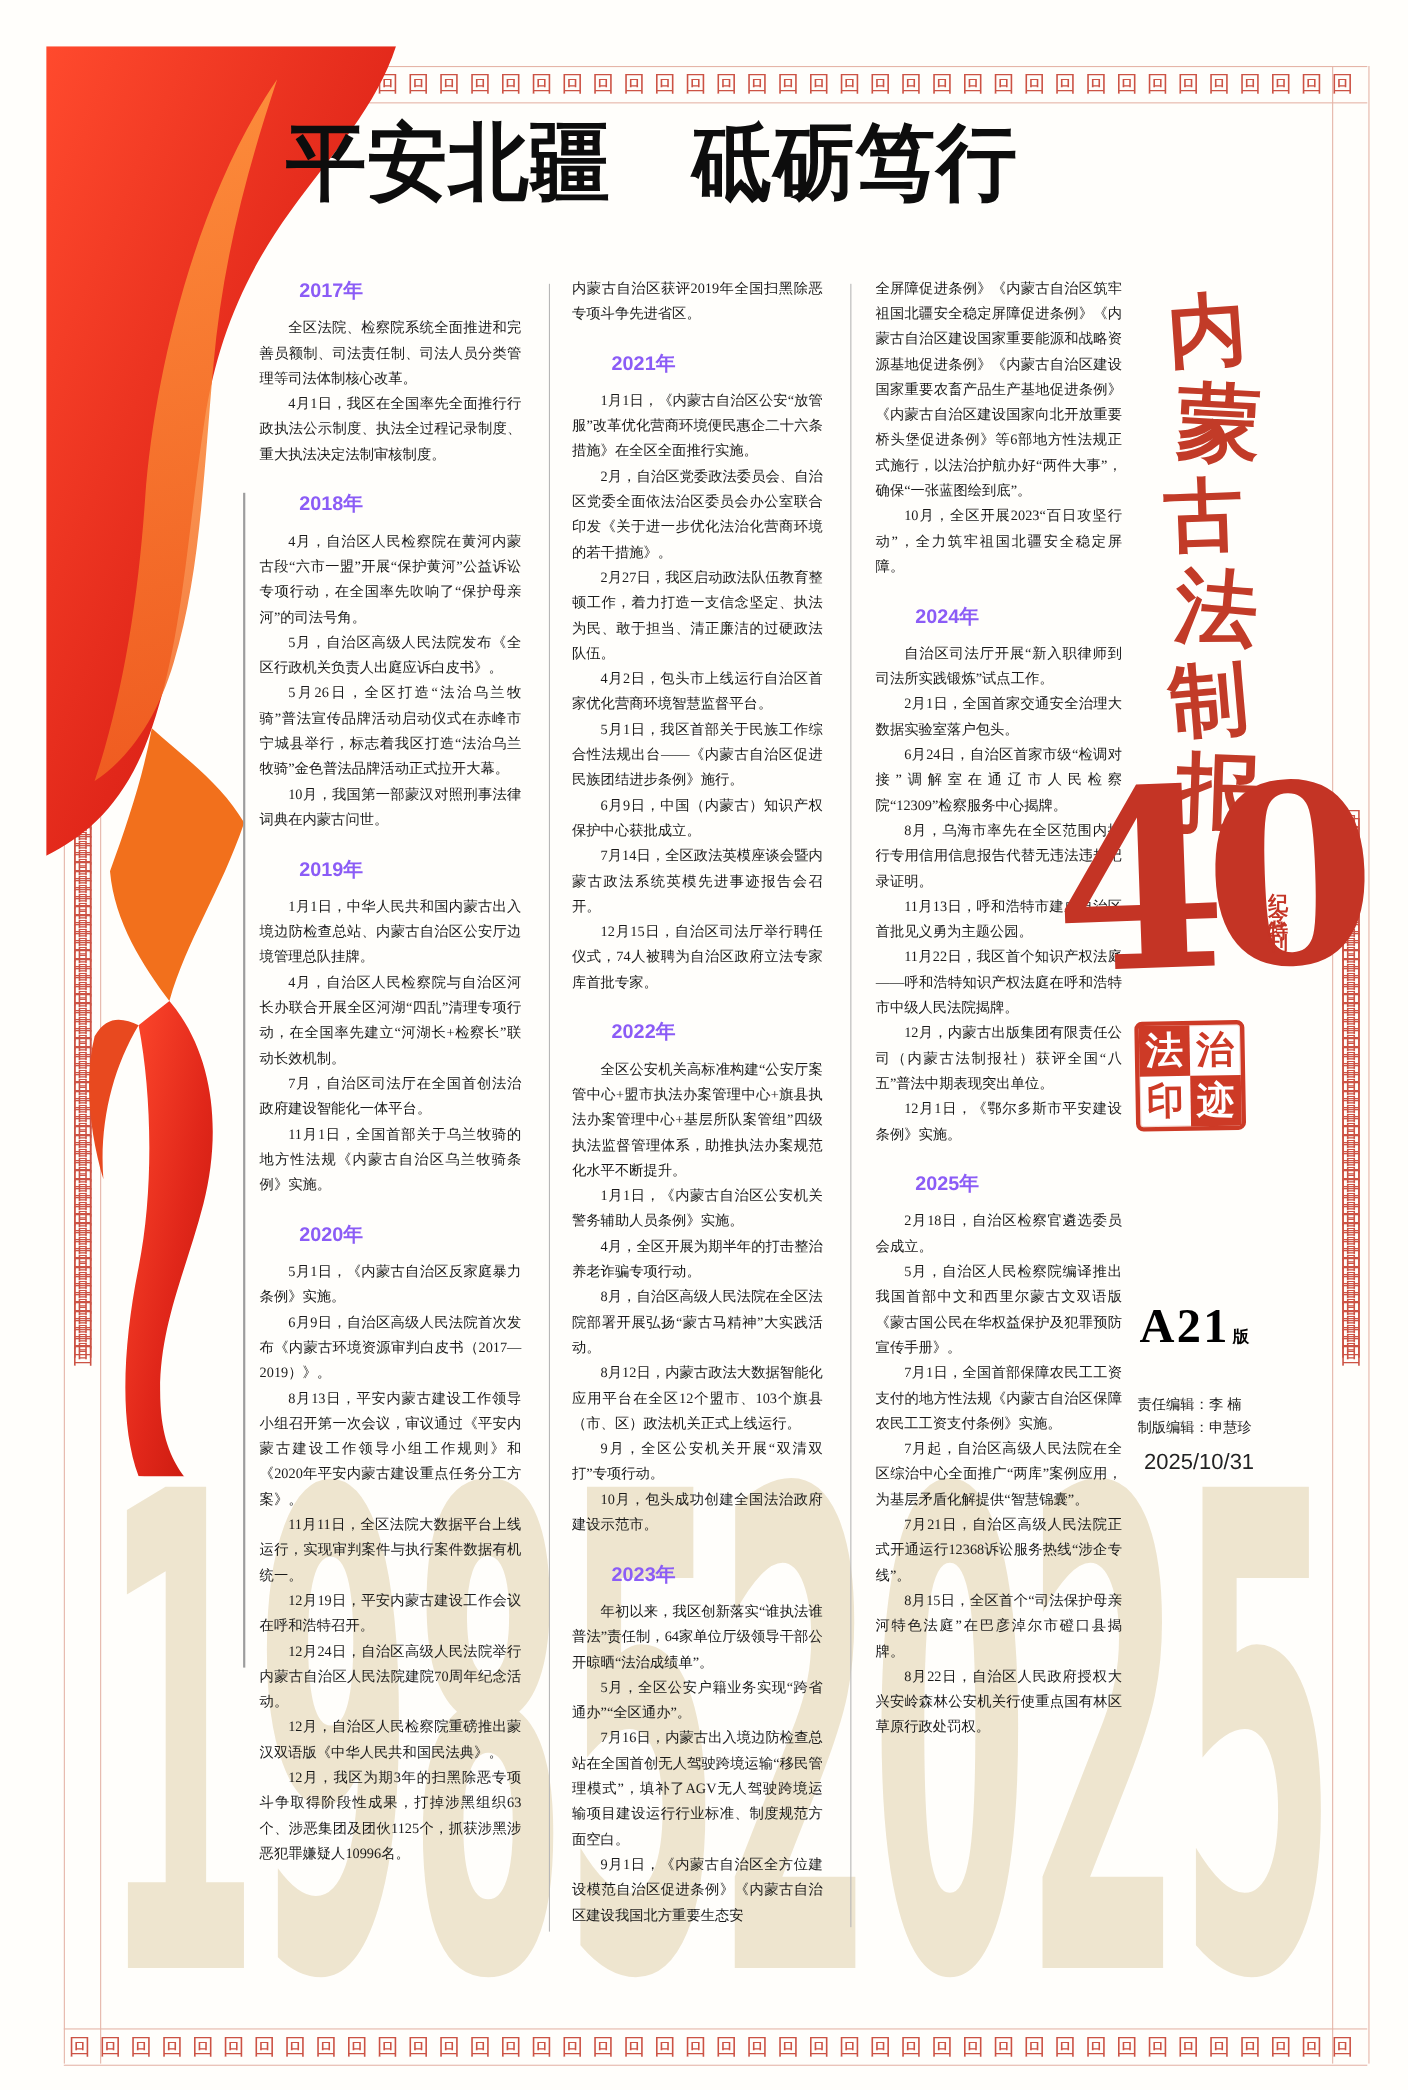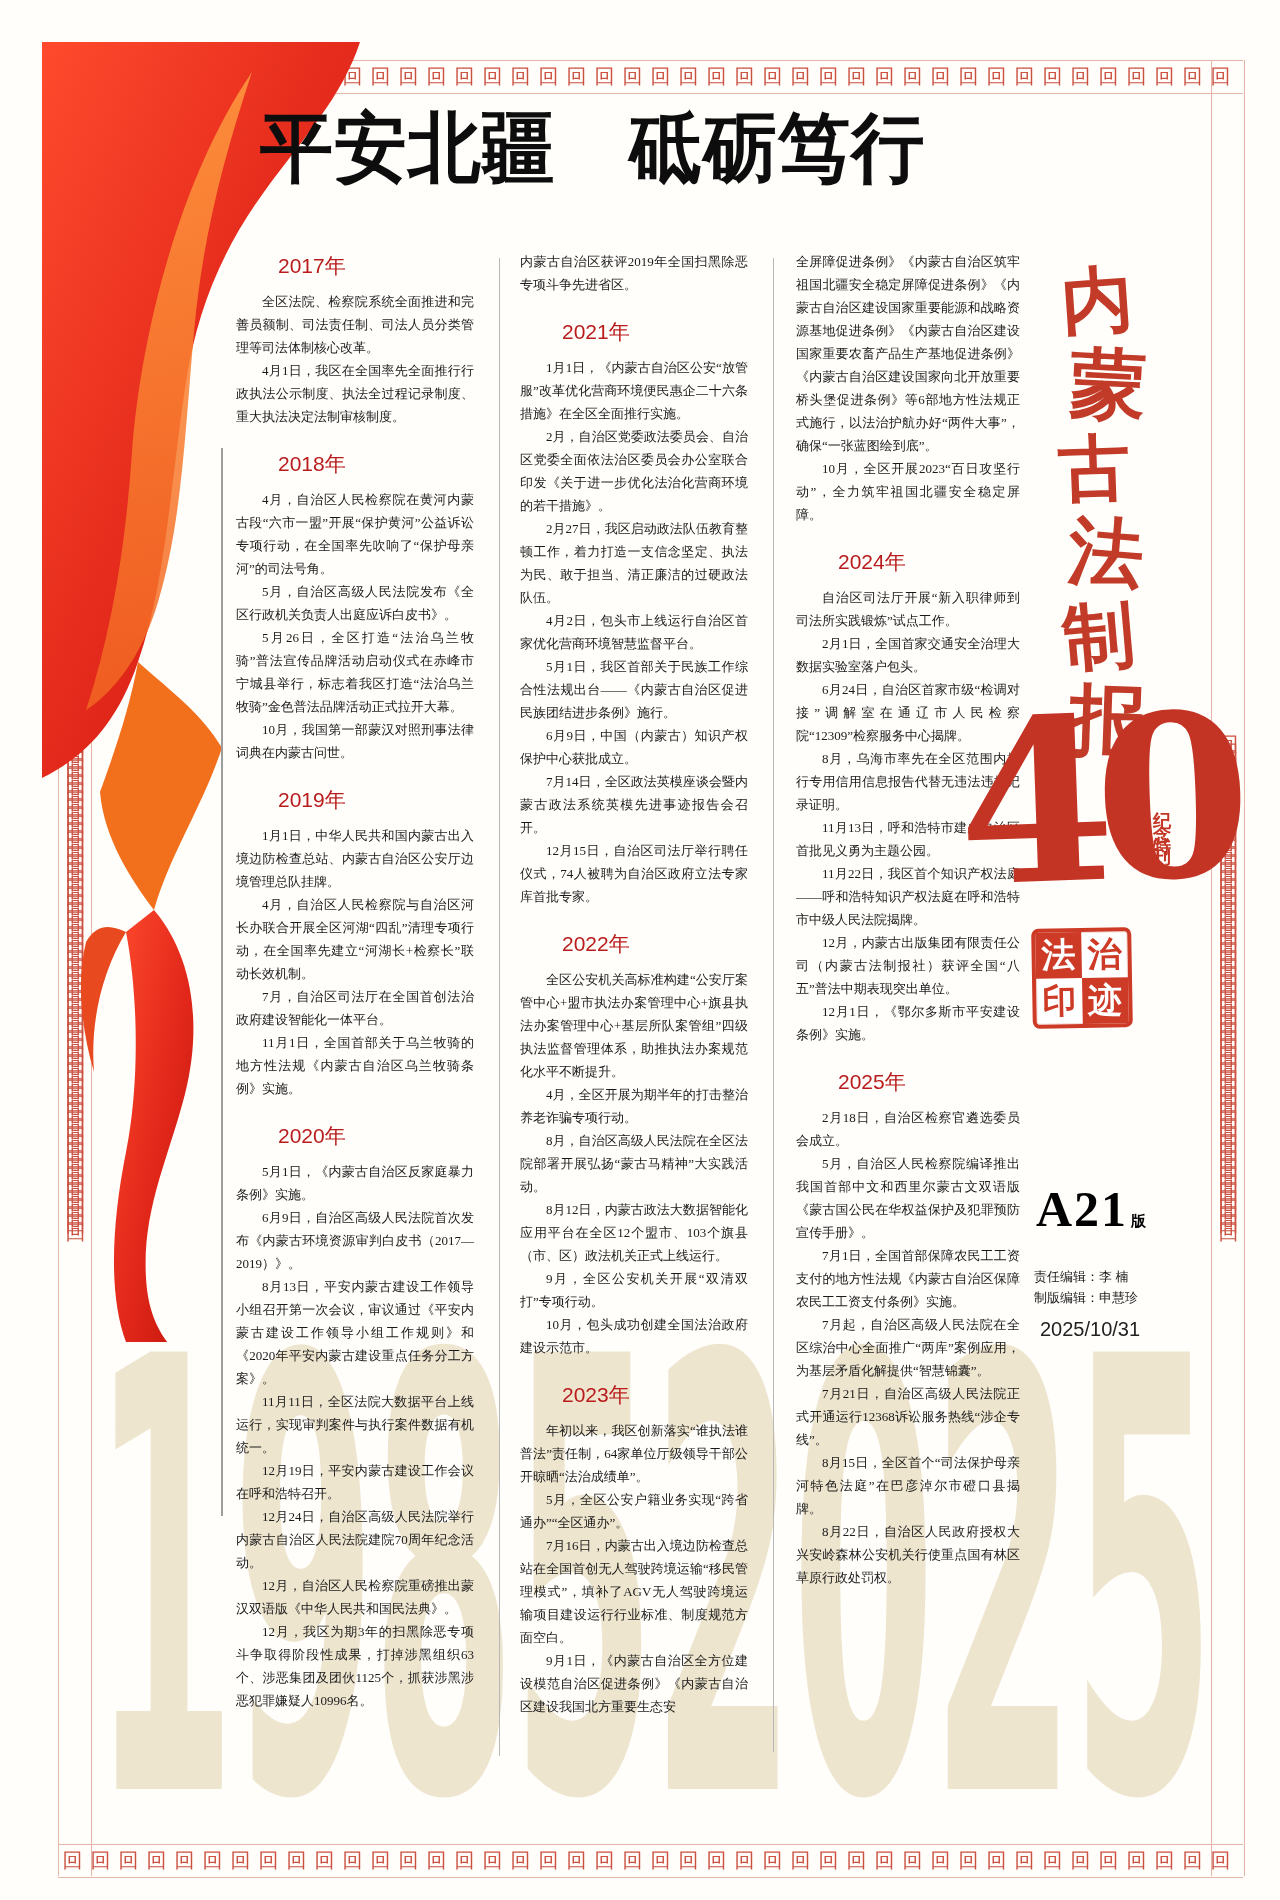--- a/index.html
+++ b/index.html
@@ -32,21 +32,21 @@
             transform-origin:left top;}
 
   
   .col{position:absolute;top:250px;z-index:3;}
   .col1{left:236px;width:238px;}
   .col2{left:520px;width:228px;height:1548px;overflow:hidden;}
   .col3{left:796px;width:224px;height:1548px;overflow:hidden;}
   .para{margin:0;font-size:13px;line-height:23px;text-align:justify;text-indent:2em;color:#1a1a1a;}
   .para.cont{text-indent:0;}
   .year{margin:22px 0 10px;padding-left:2em;font-family:"Liberation Sans",sans-serif;
-        font-size:21px;font-weight:normal;color:#b91c1c;}
+        font-size:18px;font-weight:bold;color:#8b5cf6;}
   .col .year:first-child{margin-top:2px;}
 
   
   .vline{position:absolute;z-index:2;background:#b7b7b7;width:1px;}
   .vline.d1{left:499px;top:258px;height:1498px;}
   .vline.d2{left:773px;top:258px;height:1494px;}
   .vline.accent{left:221px;top:448px;height:1068px;width:2px;background:#9d9d9d;}
 
   
   .brand{position:absolute;left:1042px;top:258px;width:120px;z-index:3;text-align:center;color:#c23b28;}
@@ -67,21 +67,21 @@
 
   .seal{position:absolute;left:1032px;top:928px;width:92px;height:92px;z-index:3;background:#fff;
         border:4px solid #cd3a26;border-radius:7px;display:grid;grid-template-columns:1fr 1fr;
         transform:rotate(-1deg);box-shadow:0 0 0 1px #f3d9d2 inset;}
   .seal span{display:flex;align-items:center;justify-content:center;font-family:"DejaVu Serif",serif;
              font-weight:bold;font-size:34px;}
   .seal .r{background:#cd3a26;color:#fff;}
   .seal .w{color:#cd3a26;}
 
   .pageno{position:absolute;left:1036px;top:1180px;z-index:3;color:#000;white-space:nowrap;}
-  .pageno .big{font-size:50px;font-weight:bold;letter-spacing:2px;font-family:"Liberation Serif",serif;}
+  .pageno .big{font-size:44px;font-weight:bold;letter-spacing:2px;font-family:"Liberation Serif",serif;}
   .pageno .small{font-size:15px;font-weight:bold;margin-left:3px;font-family:"Liberation Sans",sans-serif;}
 
   .editors{position:absolute;left:1034px;top:1266px;z-index:3;font-family:"Liberation Sans",sans-serif;
            font-size:13px;font-weight:normal;color:#1a1a1a;line-height:21px;white-space:nowrap;}
   .pubdate{position:absolute;left:1040px;top:1318px;z-index:3;font-family:"Liberation Sans",sans-serif;
            font-size:20px;font-weight:normal;color:#222;}
 </style>
 </head>
 <body>
 
@@ -153,20 +153,21 @@
       <p class="para">1月1日，《内蒙古自治区公安“放管服”改革优化营商环境便民惠企二十六条措施》在全区全面推行实施。</p>
       <p class="para">2月，自治区党委政法委员会、自治区党委全面依法治区委员会办公室联合印发《关于进一步优化法治化营商环境的若干措施》。</p>
       <p class="para">2月27日，我区启动政法队伍教育整顿工作，着力打造一支信念坚定、执法为民、敢于担当、清正廉洁的过硬政法队伍。</p>
       <p class="para">4月2日，包头市上线运行自治区首家优化营商环境智慧监督平台。</p>
       <p class="para">5月1日，我区首部关于民族工作综合性法规出台——《内蒙古自治区促进民族团结进步条例》施行。</p>
       <p class="para">6月9日，中国（内蒙古）知识产权保护中心获批成立。</p>
       <p class="para">7月14日，全区政法英模座谈会暨内蒙古政法系统英模先进事迹报告会召开。</p>
       <p class="para">12月15日，自治区司法厅举行聘任仪式，74人被聘为自治区政府立法专家库首批专家。</p>
       <h3 class="year">2022年</h3>
       <p class="para">全区公安机关高标准构建“公安厅案管中心+盟市执法办案管理中心+旗县执法办案管理中心+基层所队案管组”四级执法监督管理体系，助推执法办案规范化水平不断提升。</p>
+      <p class="para">1月1日，《内蒙古自治区公安机关警务辅助人员条例》实施。</p>
       <p class="para">4月，全区开展为期半年的打击整治养老诈骗专项行动。</p>
       <p class="para">8月，自治区高级人民法院在全区法院部署开展弘扬“蒙古马精神”大实践活动。</p>
       <p class="para">8月12日，内蒙古政法大数据智能化应用平台在全区12个盟市、103个旗县（市、区）政法机关正式上线运行。</p>
       <p class="para">9月，全区公安机关开展“双清双打”专项行动。</p>
       <p class="para">10月，包头成功创建全国法治政府建设示范市。</p>
       <h3 class="year">2023年</h3>
       <p class="para">年初以来，我区创新落实“谁执法谁普法”责任制，64家单位厅级领导干部公开晾晒“法治成绩单”。</p>
       <p class="para">5月，全区公安户籍业务实现“跨省通办”“全区通办”。</p>
       <p class="para">7月16日，内蒙古出入境边防检查总站在全国首创无人驾驶跨境运输“移民管理模式”，填补了AGV无人驾驶跨境运输项目建设运行行业标准、制度规范方面空白。</p>
       <p class="para">9月1日，《内蒙古自治区全方位建设模范自治区促进条例》《内蒙古自治区建设我国北方重要生态安</p>

